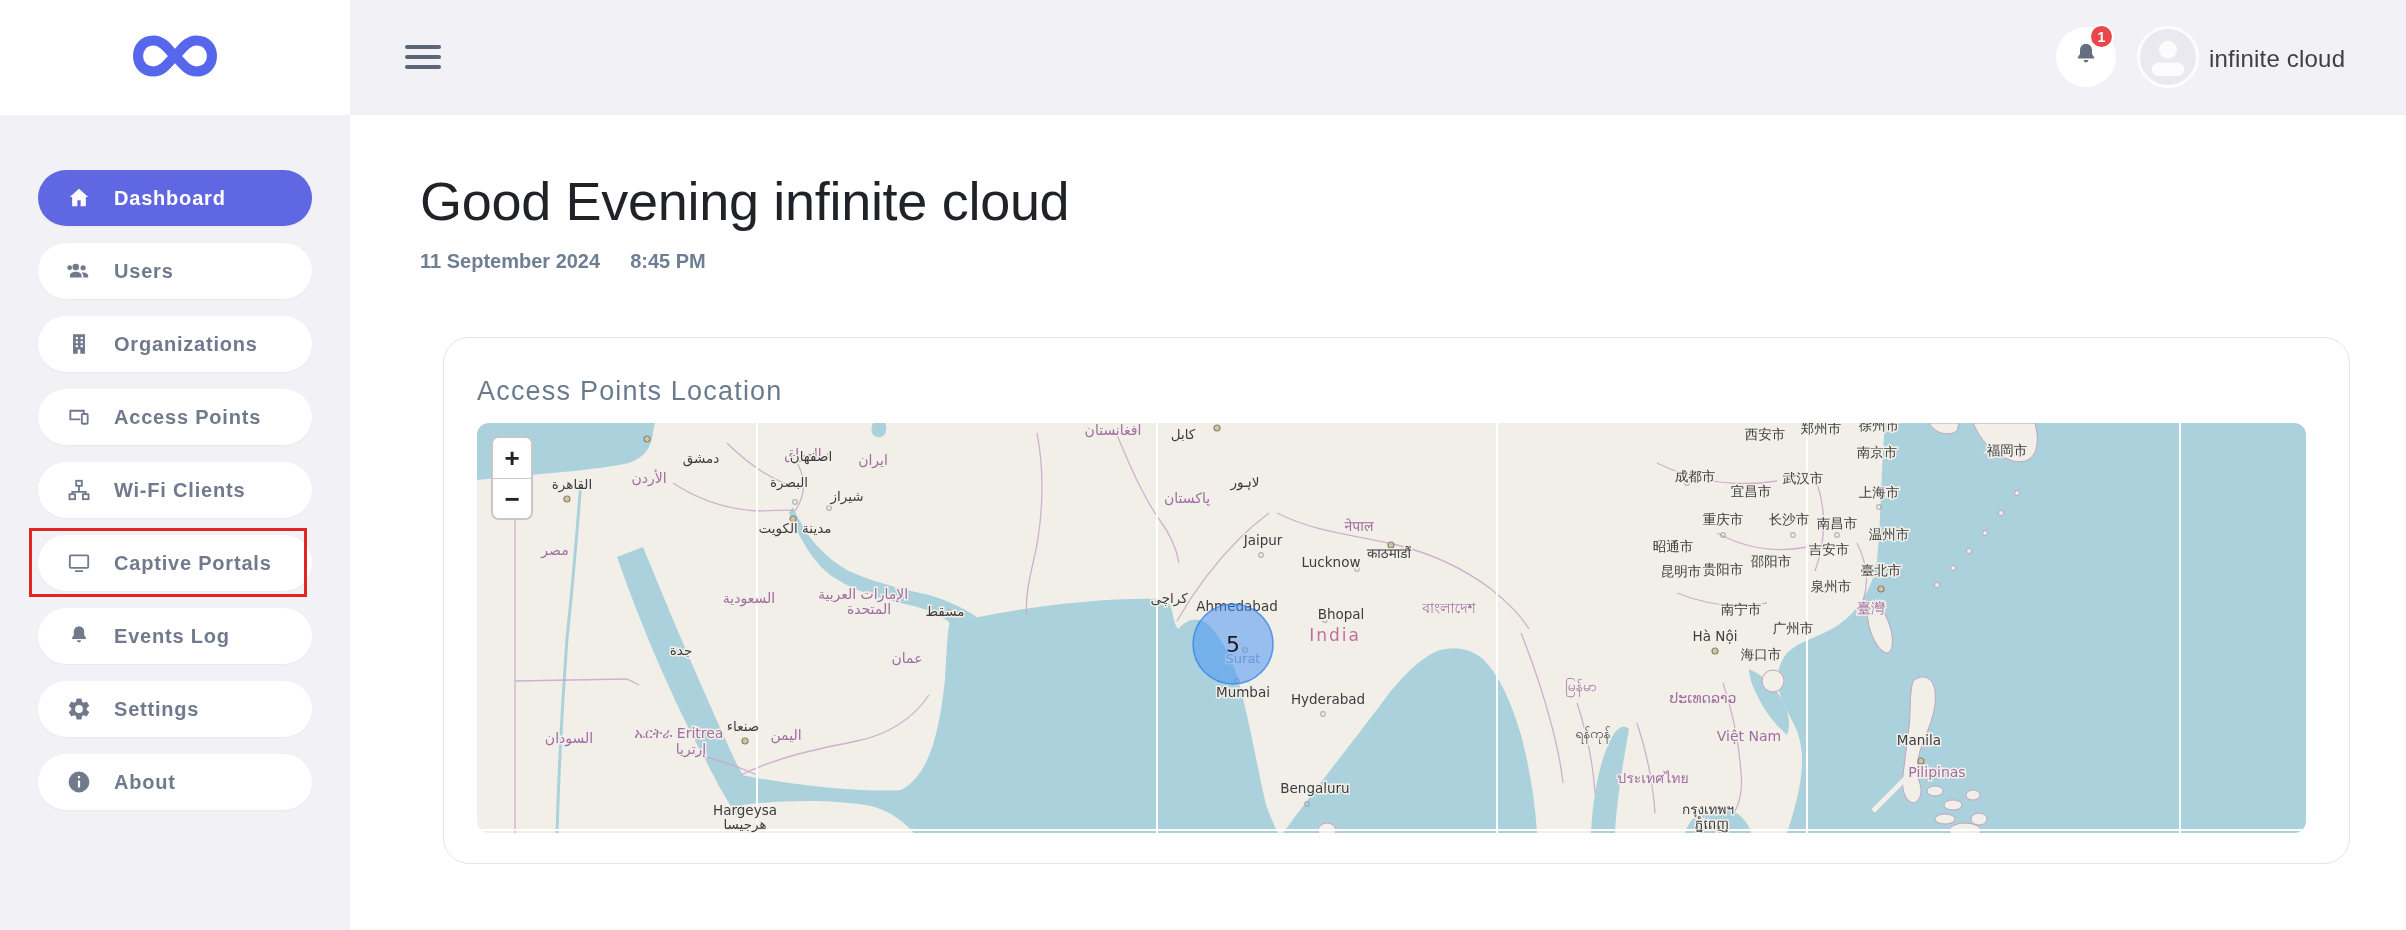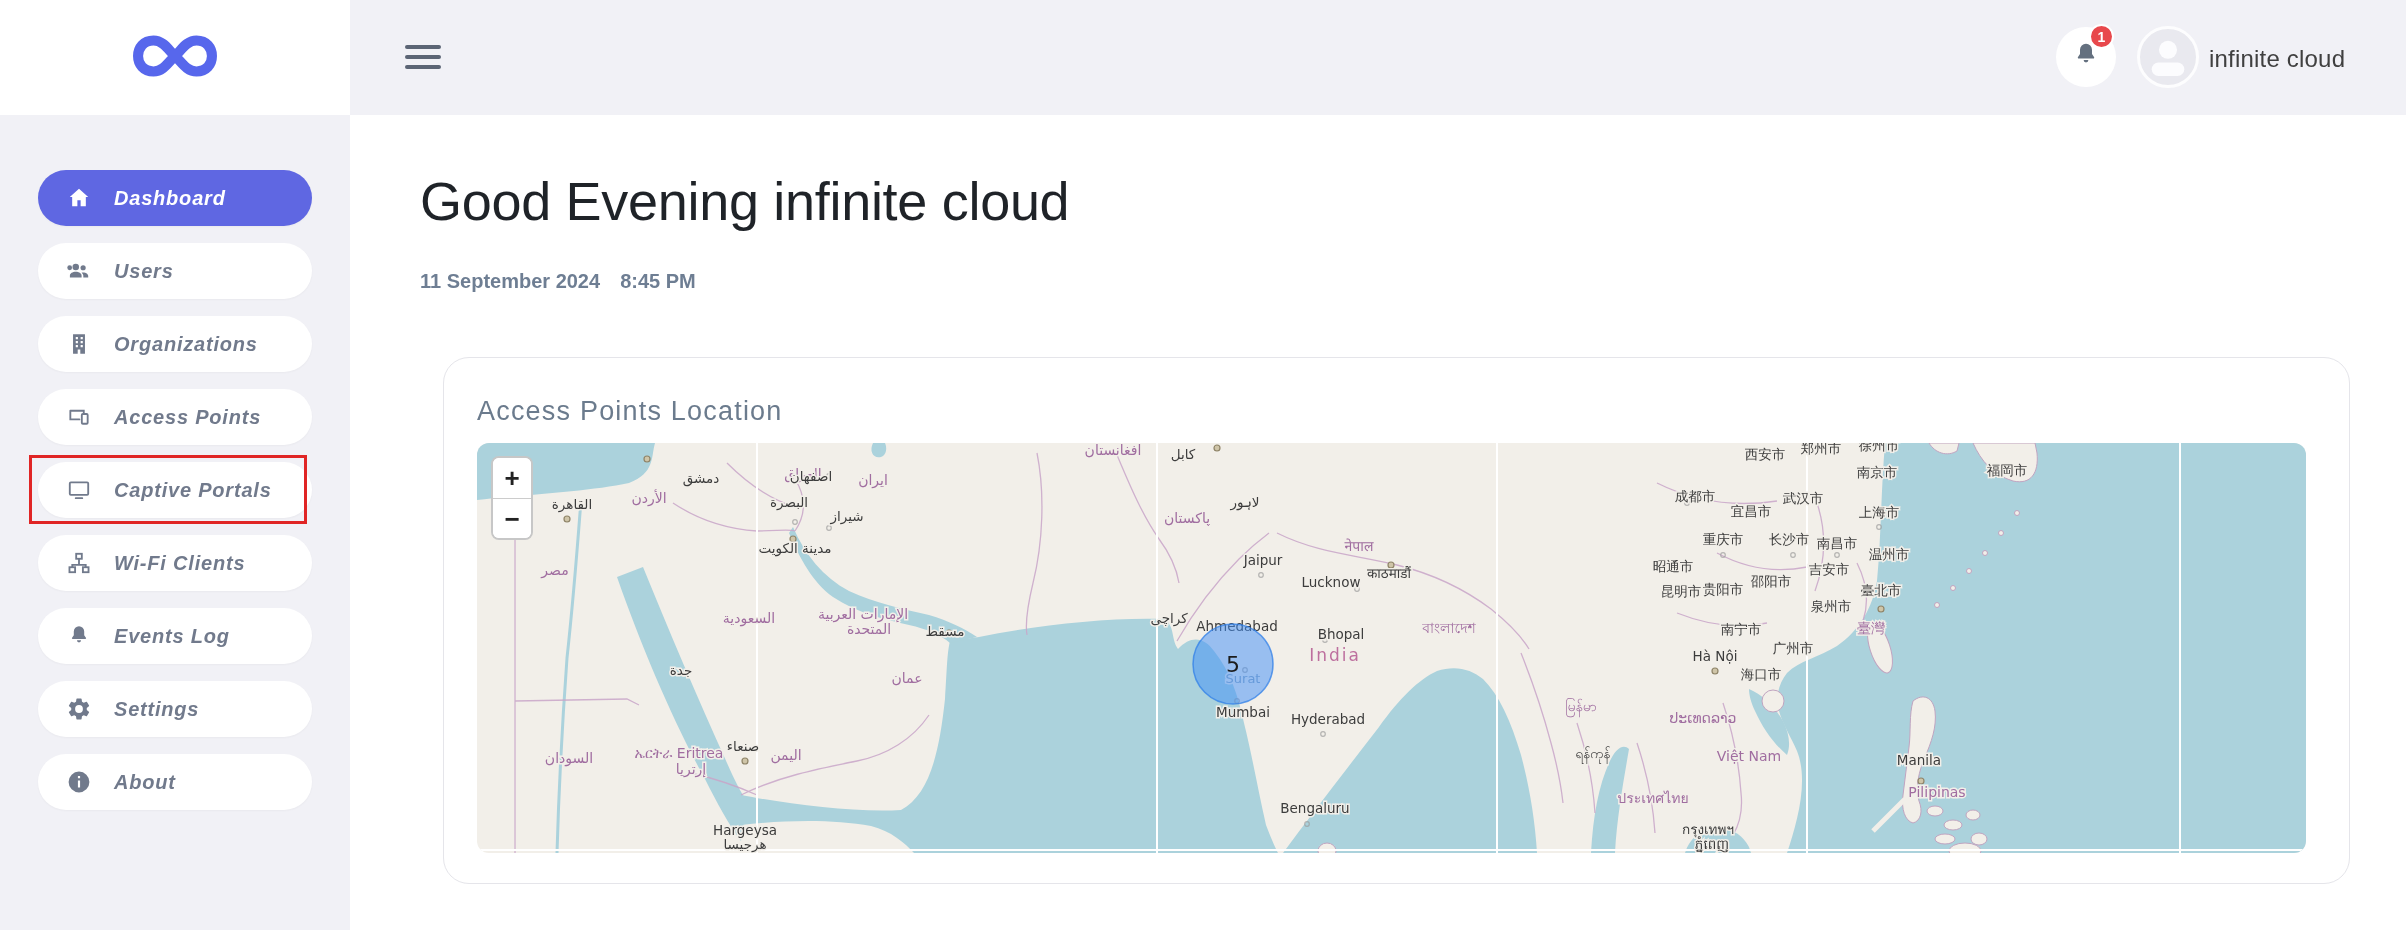--- a/index.html
+++ b/index.html
@@ -18,36 +18,36 @@
     display:flex; align-items:center; justify-content:center; }
   .avatar { position:absolute; right:207px; top:26px; width:62px; height:62px; border-radius:50%;
     background:#E9E9EF; border:3px solid #FDFDFE; overflow:hidden; }
   .user-name { position:absolute; right:12px; top:45px; width:185px; font-size:24px; font-weight:normal;
     color:#404040; letter-spacing:.2px; }
 
   
   .logo-area { position:absolute; left:0; top:0; width:350px; height:115px; background:#fff;
     display:flex; align-items:center; justify-content:center; }
   .sidebar { position:absolute; left:0; top:115px; width:350px; height:815px; background:#F1F1F6;
-    padding-top:55px;font-style:italic; }
+    padding-top:55px; }
   .side-item { position:relative; width:274px; height:56px; margin:0 0 17px 38px; background:#fff;
     border-radius:28px; display:flex; align-items:center; color:#717A8C; cursor:pointer;
     box-shadow:0 1px 2px rgba(40,40,60,.04); }
   .side-item.active { background:#5F67E2; color:#fff; }
   .side-icon { width:26px; height:26px; margin-left:28px; flex:0 0 26px; display:flex; }
   .side-icon svg { width:26px; height:26px; }
   .side-label { margin-left:22px; font-size:20px; font-weight:bold; letter-spacing:.8px; }
   .annotation-box { position:absolute; left:-9px; top:-7px; width:278px; height:69px;
     border:3px solid #E02525; pointer-events:none; }
 
   
   .content { position:absolute; left:350px; top:115px; width:2056px; height:815px; background:#fff;
     padding:55px 0 6px 70px; }
   h1.greeting { font-size:54px; font-weight:500; color:#1F2328; letter-spacing:-.3px; }
-  .date-row { display:flex; gap:20px; margin-top:38px; align-items:center; }
+  .date-row { display:flex; gap:30px; margin-top:18px; align-items:center; }
   .date-row span { font-size:20px; font-weight:600; color:#6E7E93; }
 
   .card { margin:64px 0 0 23px; width:1907px; background:#fff; border:1px solid #E5E5EA;
     border-radius:26px; padding:38px 33px 30px 33px; }
   .card-title { font-size:27px; color:#6B7B8D; letter-spacing:1.2px; font-weight:500; }
   .map { position:relative; margin-top:16px; width:1829px; height:410px; border-radius:12px;
     overflow:hidden; background:#F2EFE9; cursor:grab; }
   .map-svg { position:absolute; left:0; top:0; }
 
   .zoomctl { position:absolute; left:14px; top:13px; width:42px; height:84px; background:#fff;
@@ -138,40 +138,40 @@
             <rect x="14.6" y="9.2" width="5.4" height="9" rx="1"></rect>
           </g>
         </svg>
       </span>
       <span class="side-label">Access Points</span>
     </div>
     <div class="side-item">
       <span class="side-icon">
         <svg viewBox="0 0 24 24">
           <g fill="none" stroke="currentColor" stroke-width="1.7">
-            <rect x="3.5" y="5" width="17" height="11.5" rx="1"></rect>
-            <path d="M9 19.5h6" stroke-linecap="round"></path>
-          </g>
-        </svg>
-      </span>
-      <span class="side-label">Captive Portals</span>
-      <span class="annotation-box"></span>
-    </div>
-    <div class="side-item">
-      <span class="side-icon">
-        <svg viewBox="0 0 24 24">
-          <g fill="none" stroke="currentColor" stroke-width="1.7">
             <rect x="9.4" y="3.5" width="5.2" height="4.6"></rect>
             <rect x="3.2" y="15.9" width="5.2" height="4.6"></rect>
             <rect x="15.6" y="15.9" width="5.2" height="4.6"></rect>
             <path d="M12 8.1v3.6M5.8 15.9v-2.2h12.4v2.2M12 11.7v2"></path>
           </g>
         </svg>
       </span>
       <span class="side-label">Wi-Fi Clients</span>
+    </div>
+    <div class="side-item">
+      <span class="side-icon">
+        <svg viewBox="0 0 24 24">
+          <g fill="none" stroke="currentColor" stroke-width="1.7">
+            <rect x="3.5" y="5" width="17" height="11.5" rx="1"></rect>
+            <path d="M9 19.5h6" stroke-linecap="round"></path>
+          </g>
+        </svg>
+      </span>
+      <span class="side-label">Captive Portals</span>
+      <span class="annotation-box"></span>
     </div>
     <div class="side-item">
       <span class="side-icon">
         <svg viewBox="0 0 24 24">
           <path fill="currentColor" d="M12 3a4.8 4.8 0 0 0-4.8 4.8v3.4l-1.6 2.4a.7.7 0 0 0 .55 1.15h11.7a.7.7 0 0 0 .55-1.15l-1.6-2.4V7.8A4.8 4.8 0 0 0 12 3Zm-1.9 13a1.9 1.9 0 0 0 3.8 0Z"></path>
         </svg>
       </span>
       <span class="side-label">Events Log</span>
     </div>
     <div class="side-item">

